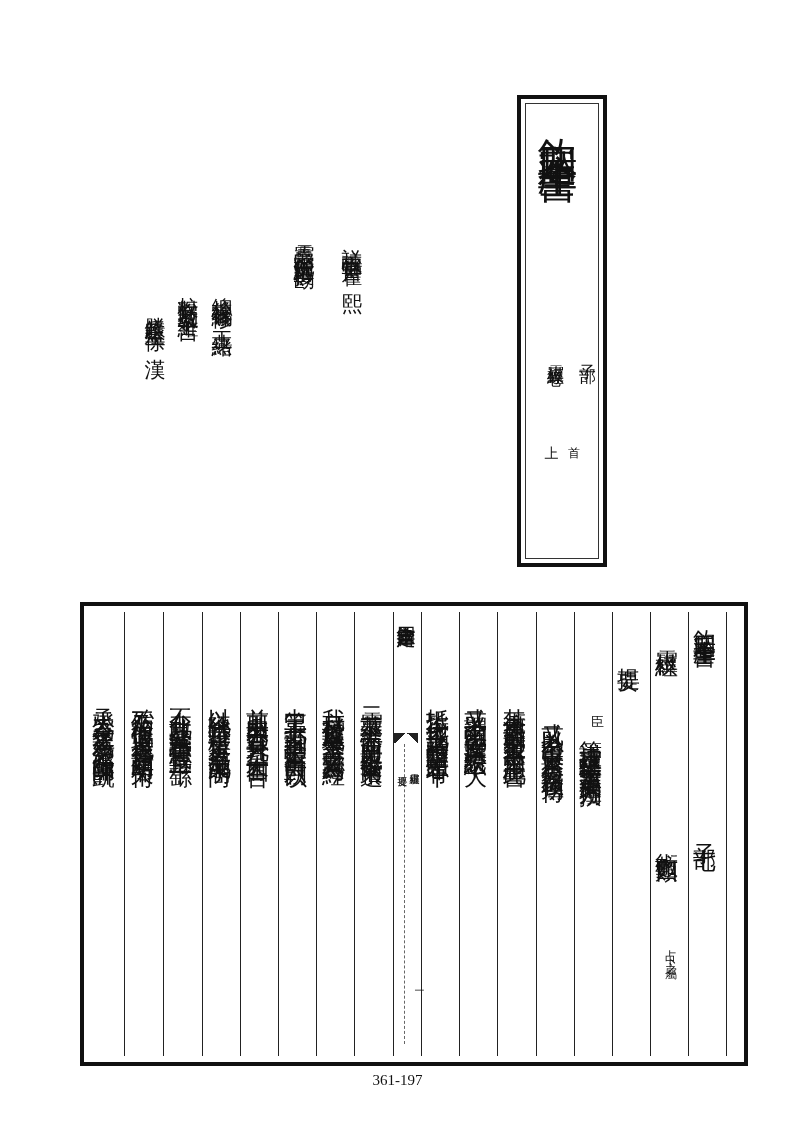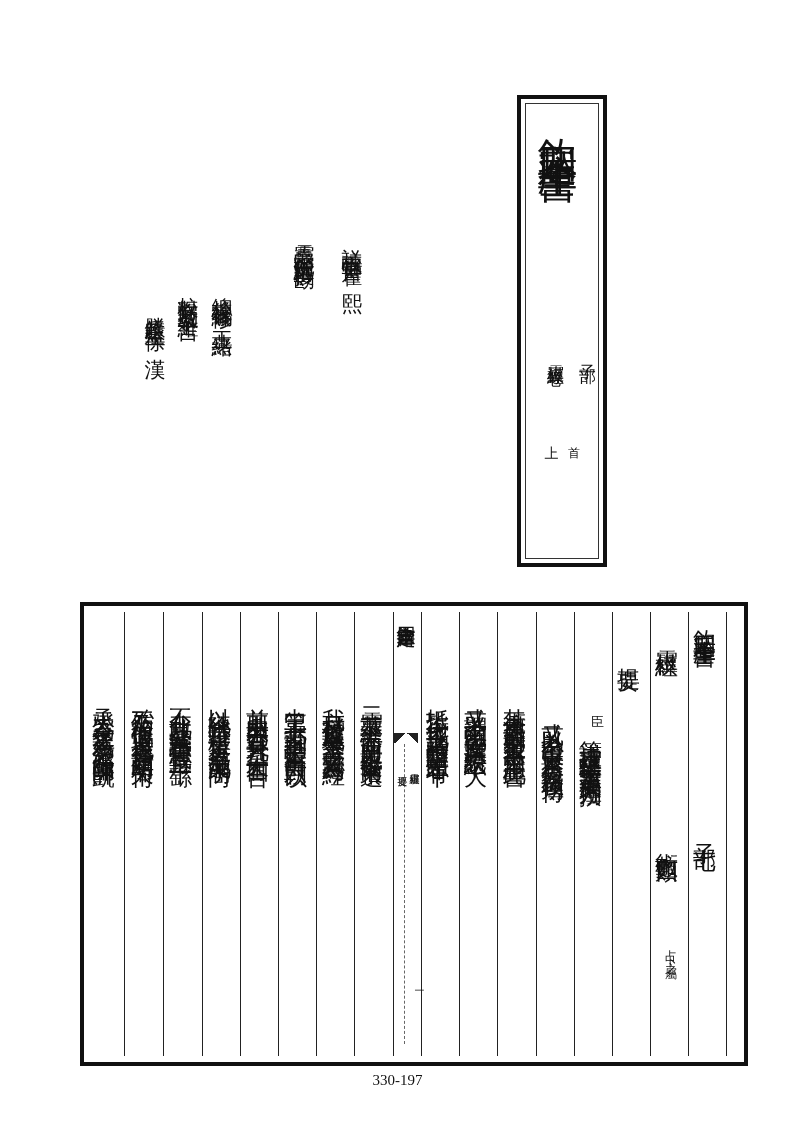--- a/index.html
+++ b/index.html
@@ -115,13 +115,13 @@
 
 <div class="col-text vt" style="left:359px; top:690px;">二靈棊卜經一卷而南史所載客從南來遺</div>
 <div class="col-text vt" style="left:321px; top:690px;">我良材寶貨珠璣金盌玉盃之繇實為今經</div>
 <div class="col-text vt" style="left:283px; top:690px;">中第三十七卦彖詞則是書本出自六朝以</div>
 <div class="col-text vt" style="left:245px; top:690px;">前其由來亦已古矣卦凡一百二十有四合</div>
 <div class="col-text vt" style="left:207px; top:690px;">以純陰鍰卦十二棋皆覆者為混沌未明尚</div>
 <div class="col-text vt" style="left:168px; top:690px;">不在此數晁公武讀書志僅載一百二十繇</div>
 <div class="col-text vt" style="left:130px; top:690px;">殆不及檢而偶遺之也舊傳晉顏幼明宋何</div>
 <div class="col-text vt" style="left:91px; top:690px;">承天皆為之注李遠為之叙元盧山陳師凱</div>
 
-<div id="page-number">330-197</div>
+<div id="page-number">361-197</div>
 
 </body></html>

